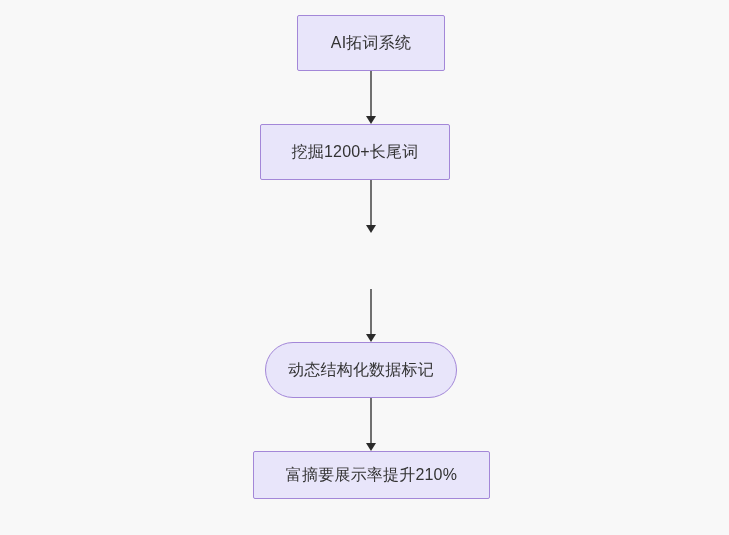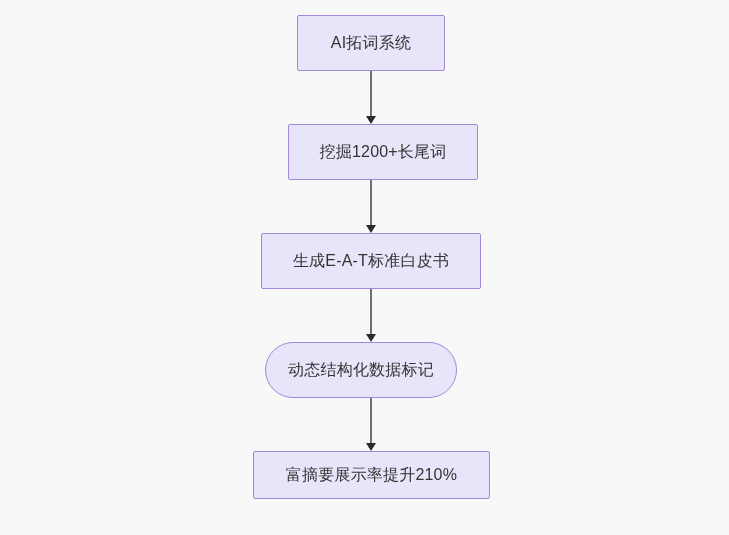--- a/index.html
+++ b/index.html
@@ -67,32 +67,29 @@
 
   <div class="flow-node" style="left:297px; top:15px; width:148px; height:56px;">
     <span class="node-label">AI拓词系统</span>
   </div>
 
   <div class="flow-edge" style="left:371px; top:71px;">
     <div class="edge-line" style="height:45px;"></div>
     <div class="edge-arrow" style="top:45px;"></div>
   </div>
 
-  <div class="flow-node" style="left:288px; top:124px; width:190px; height:56px;">
+  <div class="flow-node" style="left:260px; top:124px; width:190px; height:56px;">
     <span class="node-label">挖掘1200+长尾词</span>
   </div>
 
   <div class="flow-edge" style="left:371px; top:180px;">
     <div class="edge-line" style="height:45px;"></div>
     <div class="edge-arrow" style="top:45px;"></div>
   </div>
 
-  <div class="flow-node" style="left:261px; top:233px; width:220px; height:56px;">
-    <span class="node-label">生成E-A-T标准白皮书</span>
-  </div>
 
   <div class="flow-edge" style="left:371px; top:289px;">
     <div class="edge-line" style="height:45px;"></div>
     <div class="edge-arrow" style="top:45px;"></div>
   </div>
 
   <div class="flow-node" style="left:265px; top:342px; width:192px; height:56px;border-radius:28px;">
     <span class="node-label">动态结构化数据标记</span>
   </div>
 

